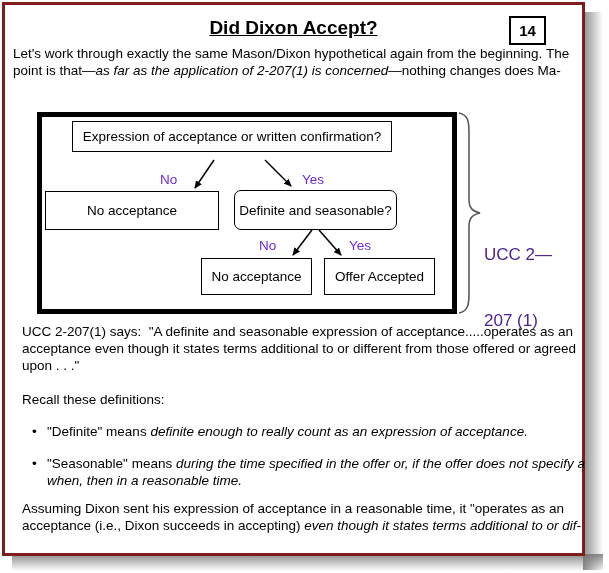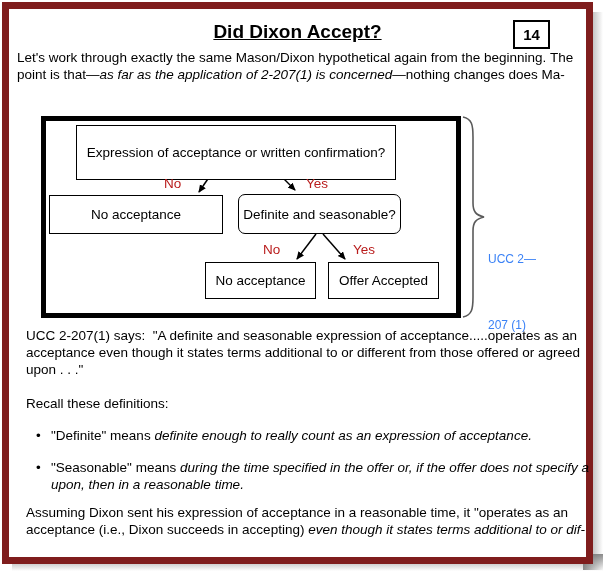--- a/index.html
+++ b/index.html
@@ -4,21 +4,21 @@
 <style>
   html,body{margin:0;padding:0;}
   body{
     width:609px;height:573px;position:relative;overflow:hidden;
     background:#ffffff;
     font-family:"Liberation Sans",sans-serif;
     -webkit-font-smoothing:antialiased;
   }
   .slide{
     position:absolute;left:2px;top:2px;width:577px;height:548px;
-    background:#ffffff;border:7px solid #7f1d1d;
+    background:#ffffff;border:3px solid #7f1d1d;
   }
   .shadow-right{
     position:absolute;left:583px;top:12px;width:20px;height:558px;
     background:linear-gradient(to right, rgba(110,110,110,.80), rgba(255,255,255,0));
   }
   .shadow-bottom{
     position:absolute;left:12px;top:554px;width:591px;height:17px;
     background:linear-gradient(to bottom, rgba(110,110,110,.80), rgba(255,255,255,0));
   }
   .title{
@@ -45,35 +45,35 @@
   
   .flowchart{
     position:absolute;left:32px;top:107px;width:420px;height:202px;
     border:5px solid #000;box-sizing:border-box;background:#fff;
   }
   .fc-box{
     position:absolute;border:1.5px solid #000;box-sizing:border-box;background:#fff;
     display:flex;align-items:center;justify-content:center;
     font-size:13.5px;color:#000;text-align:center;
   }
-  .fc-q1{left:30px;top:4px;width:320px;height:55px;}
+  .fc-q1{left:30px;top:4px;width:320px;height:31px;}
   .fc-noacc1{left:3px;top:74px;width:174px;height:39px;}
   .fc-q2{left:192px;top:73px;width:163px;height:40px;border-radius:7px;}
   .fc-noacc2{left:159px;top:141px;width:111px;height:37px;}
   .fc-offer{left:282px;top:141px;width:111px;height:37px;}
-  .fc-label{position:absolute;font-size:13.5px;line-height:15px;color:#b91c1c;}
+  .fc-label{position:absolute;font-size:13.5px;line-height:15px;color:#6d28d9;}
   .fc-no1{left:118px;top:55px;}
   .fc-yes1{left:260px;top:55px;}
   .fc-no2{left:217px;top:121px;}
   .fc-yes2{left:307px;top:121px;}
   .fc-arrows{position:absolute;left:0;top:0;width:410px;height:192px;}
   .brace{position:absolute;left:448px;top:106px;width:30px;height:204px;}
   .ucc-ref{
     position:absolute;left:479px;top:195px;
-    font-size:12px;line-height:22px;color:#3b82f6;white-space:pre;
+    font-size:17px;line-height:22px;color:#4c1d95;white-space:pre;
   }
 </style>
 </head>
 <body>
 
 <div class="shadow-right"></div>
 <div class="shadow-bottom"></div>
 
 <div class="slide">
 
@@ -130,21 +130,21 @@
   <div class="para recall">Recall these definitions:</div>
 
   <span class="bullet-dot b1">•</span>
   <div class="para bullet-text b1" style="left:42px;">
       <div class="line"><span>"Definite" means </span><i>definite enough to really count as an expression of acceptance.</i></div>
     </div>
 
   <span class="bullet-dot b2">•</span>
   <div class="para bullet-text b2" style="left:42px;">
       <div class="line"><span>"Seasonable" means </span><i>during the time specified in the offer or, if the offer does not specify a</i></div>
-      <div class="line"><i>upon, then in a reasonable time.</i></div>
+      <div class="line"><i>when, then in a reasonable time.</i></div>
     </div>
 
   <div class="para closing">
       <div class="line"><span>Assuming Dixon sent his expression of acceptance in a reasonable time, it "operates as an</span></div>
       <div class="line"><span>acceptance (i.e., Dixon succeeds in accepting) </span><i>even though it states terms additional to or dif-</i></div>
     </div>
 
 </div>
 
 </body></html>

